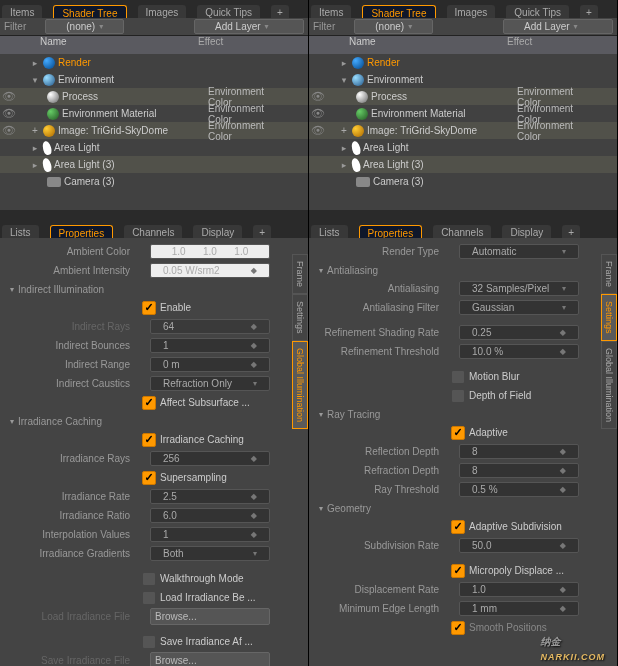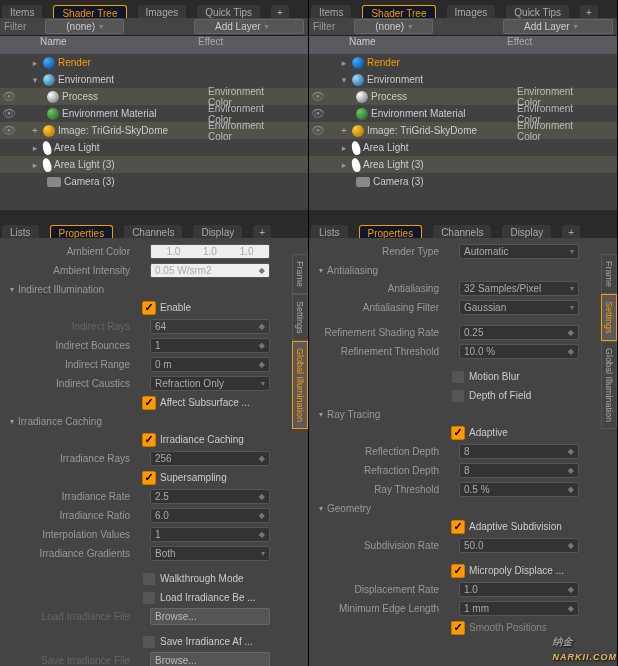--- a/index.html
+++ b/index.html
@@ -34,32 +34,32 @@
 .effect-col{margin-left:auto;padding-right:20px;color:#bbb;width:100px}
 .gap{height:10px;background:#2a2a2a}
 .props{flex:1;background:#444;position:relative;overflow:hidden}
 .side-tabs{position:absolute;right:0;top:16px;width:16px;display:flex;flex-direction:column}
 .side-tab{writing-mode:vertical-rl;padding:6px 2px;background:#444;border:1px solid #555;color:#aaa;font-size:9px;cursor:pointer}
 .side-tab.active{background:#5a5a5a;color:#f90;border-color:#f90}
 .prop-body{padding:4px 20px 4px 4px}
 .prop-row{display:flex;align-items:center;height:19px;gap:16px}
 .prop-label{width:130px;text-align:right;color:#999;font-size:10px;padding-right:4px}
 .prop-label.dim{color:#666}
-.prop-input{width:120px;background:#333;border:1px solid #555;padding:1px 4px;color:#ccc;border-radius:2px;display:flex;align-items:center}
+.prop-input{width:120px;background:#333;border:1px solid #555;padding:1px 12px;color:#ccc;border-radius:2px;display:flex;align-items:center}
 .prop-input.white{background:#eee;color:#000}
 .prop-input.tri{justify-content:space-around}
 .prop-input .spinner{margin-left:auto;color:#777;font-size:8px}
 .checkbox{width:14px;height:14px;background:#f90;border:1px solid #c70;display:inline-flex;align-items:center;justify-content:center;color:#000;font-weight:bold;margin-right:4px;font-size:11px;border-radius:2px}
 .checkbox.off{background:#555;border-color:#444;color:transparent}
 .check-row{display:flex;align-items:center;height:19px;padding-left:138px}
 .check-label{color:#ccc}
 .section-header{display:flex;align-items:center;height:18px;color:#999;padding-left:6px}
 .section-header::before{content:"▾";margin-right:4px;font-size:8px}
 .browse-btn{width:120px;background:#555;border:1px solid #666;padding:2px 4px;color:#bbb;border-radius:2px;display:flex;align-items:center}
-.watermark{position:absolute;right:0;bottom:4px;color:#f90;font-size:28px;font-weight:bold;opacity:0.85;font-style:italic;text-shadow:1px 1px 2px #000}
+.watermark{position:absolute;right:12px;bottom:4px;color:#f90;font-size:28px;font-weight:bold;opacity:0.85;font-style:italic;text-shadow:1px 1px 2px #000}
 .watermark small{display:block;font-size:9px;color:#fc6;letter-spacing:1px}
 </style>
 </head>
 <body>
 
 <div class="panel">
   <div class="tabs">
     <div class="tab">Items</div>
     <div class="tab active">Shader Tree</div>
     <div class="tab">Images</div>

